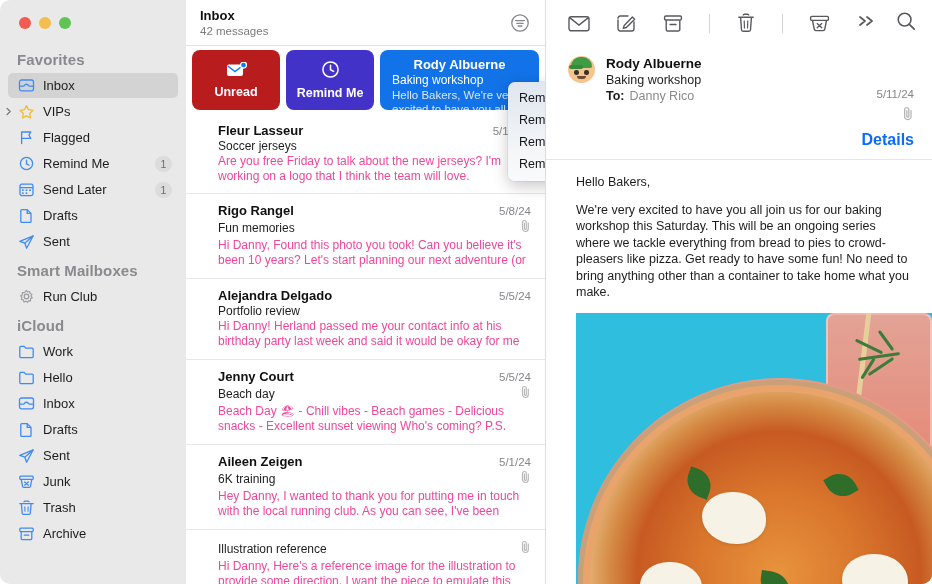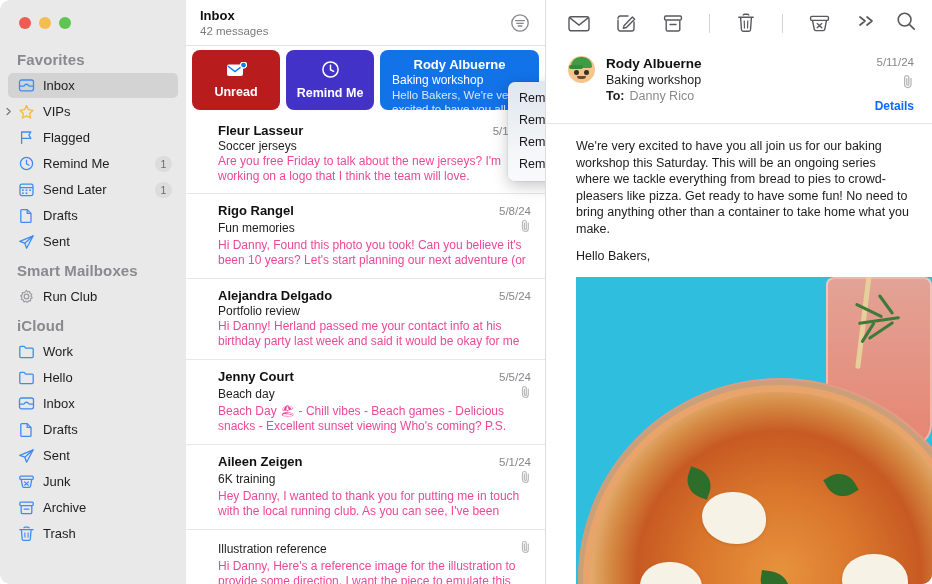--- a/index.html
+++ b/index.html
@@ -239,23 +239,23 @@
     position: absolute; top: 20px; left: 9px;
     width: 9px; height: 3px;
     border-radius: 0 0 6px 6px;
     background: #6b4b33;
   }
   .rp-meta { flex: 1; }
   .rp-from { font-size: 13.5px; font-weight: bold; color: #101012; }
   .rp-subj { font-size: 12.5px; color: #1d1d1f; margin-top: 2px; }
   .rp-to { font-size: 12.5px; color: #8a8a8e; margin-top: 2px; }
   .rp-to b { color: #1d1d1f; font-weight: bold; margin-right: 5px; }
-  .rp-right { text-align: right; display: flex; flex-direction: column; align-items: flex-end; gap: 6px; }
+  .rp-right { text-align: right; display: flex; flex-direction: column; align-items: flex-end; gap: 6px; margin-top: 32px; }
   .rp-date { font-size: 11.5px; color: #86868b; }
-  .rp-details { font-size: 12px; color: #0a6cff; font-weight: bold; }
+  .rp-details { font-size: 16px; color: #0a6cff; font-weight: bold; }
 
   .rp-body {
     padding: 14px 22px 12px 30px;
     font-size: 12.5px;
     line-height: 16.5px;
     color: #1d1d1f;
   }
   .rp-body p { margin-bottom: 11px; }
   .rp-body p:last-child { margin-bottom: 0; }
 
@@ -471,38 +471,38 @@
               <rect x="1.8" y="2.2" width="13.4" height="3.2" rx="1" fill="none" stroke="#3f8bf5" stroke-width="1.3"></rect>
               <path d="M3.3 5.8 l1.2 6.4 a1.3 1.3 0 0 0 1.3 1.1 h5.4 a1.3 1.3 0 0 0 1.3-1.1 l1.2-6.4" fill="none" stroke="#3f8bf5" stroke-width="1.3"></path>
               <path d="M6.6 8 l3.8 3.2 M10.4 8 l-3.8 3.2" stroke="#3f8bf5" stroke-width="1.2" stroke-linecap="round"></path>
             </svg>
           </span>
           <span class="sb-label">Junk</span>
         </div>
         <div class="sb-item">
           <span class="sb-ico">
             <svg width="17" height="15" viewBox="0 0 17 15">
-              <rect x="1.8" y="2.2" width="13.4" height="3.4" rx="1" fill="none" stroke="#3f8bf5" stroke-width="1.3"></rect>
-              <path d="M3.2 6 v6.4 a1.3 1.3 0 0 0 1.3 1.3 h8 a1.3 1.3 0 0 0 1.3-1.3 V6" fill="none" stroke="#3f8bf5" stroke-width="1.3"></path>
-              <line x1="6.2" y1="9.2" x2="10.8" y2="9.2" stroke="#3f8bf5" stroke-width="1.3" stroke-linecap="round"></line>
-            </svg>
-          </span>
-          <span class="sb-label">Archive</span>
-        </div>
-        <div class="sb-item">
-          <span class="sb-ico">
-            <svg width="17" height="15" viewBox="0 0 17 15">
               <path d="M5.8 2.3 a1.2 1.2 0 0 1 1.2-1.1 h3 a1.2 1.2 0 0 1 1.2 1.1" fill="none" stroke="#3f8bf5" stroke-width="1.25"></path>
               <line x1="1.8" y1="3.6" x2="15.2" y2="3.6" stroke="#3f8bf5" stroke-width="1.3" stroke-linecap="round"></line>
               <path d="M3.4 4 l.8 9.1 a1.3 1.3 0 0 0 1.3 1.2 h5.5 a1.3 1.3 0 0 0 1.3-1.2 l.8-9.1" fill="none" stroke="#3f8bf5" stroke-width="1.3"></path>
               <line x1="6.8" y1="6.4" x2="7" y2="11.8" stroke="#3f8bf5" stroke-width="1.1"></line>
               <line x1="10.2" y1="6.4" x2="10" y2="11.8" stroke="#3f8bf5" stroke-width="1.1"></line>
             </svg>
           </span>
           <span class="sb-label">Trash</span>
+        </div>
+        <div class="sb-item">
+          <span class="sb-ico">
+            <svg width="17" height="15" viewBox="0 0 17 15">
+              <rect x="1.8" y="2.2" width="13.4" height="3.4" rx="1" fill="none" stroke="#3f8bf5" stroke-width="1.3"></rect>
+              <path d="M3.2 6 v6.4 a1.3 1.3 0 0 0 1.3 1.3 h8 a1.3 1.3 0 0 0 1.3-1.3 V6" fill="none" stroke="#3f8bf5" stroke-width="1.3"></path>
+              <line x1="6.2" y1="9.2" x2="10.8" y2="9.2" stroke="#3f8bf5" stroke-width="1.3" stroke-linecap="round"></line>
+            </svg>
+          </span>
+          <span class="sb-label">Archive</span>
         </div>
       </div>
   </div>
 
   <div id="msglist">
 
     <div class="ml-header">
       <div>
         <div class="ml-title">Inbox</div>
         <div class="ml-sub">42 messages</div>
@@ -700,22 +700,22 @@
         <div>
           <svg width="12" height="15" viewBox="0 0 12 15" style="opacity:.45">
             <path d="M9 4.4 V10.3 a3.2 3.2 0 0 1 -6.4 0 V3.8 a2.1 2.1 0 0 1 4.2 0 v6.4 a1 1 0 0 1 -2 0 V4.6" fill="none" stroke="#59595d" stroke-width="1.25" stroke-linecap="round"></path>
           </svg>
         </div>
         <div class="rp-details">Details</div>
       </div>
     </div>
 
     <div class="rp-body">
+      <p>Hello Bakers,</p>
       <p>We're very excited to have you all join us for our baking workshop this Saturday. This will be an ongoing series where we tackle everything from bread to pies to crowd-pleasers like pizza. Get ready to have some fun! No need to bring anything other than a container to take home what you make.</p>
-      <p>Hello Bakers,</p>
     </div>
 
     <div class="photo">
       <div class="glass"></div>
       <div class="straw"></div>
       <div class="sprig">
         <i style="width:42px;left:6px;top:20px;transform:rotate(-8deg)"></i>
         <i style="width:30px;left:2px;top:10px;transform:rotate(26deg)"></i>
         <i style="width:30px;left:14px;top:30px;transform:rotate(-34deg)"></i>
         <i style="width:24px;left:22px;top:4px;transform:rotate(54deg)"></i>

